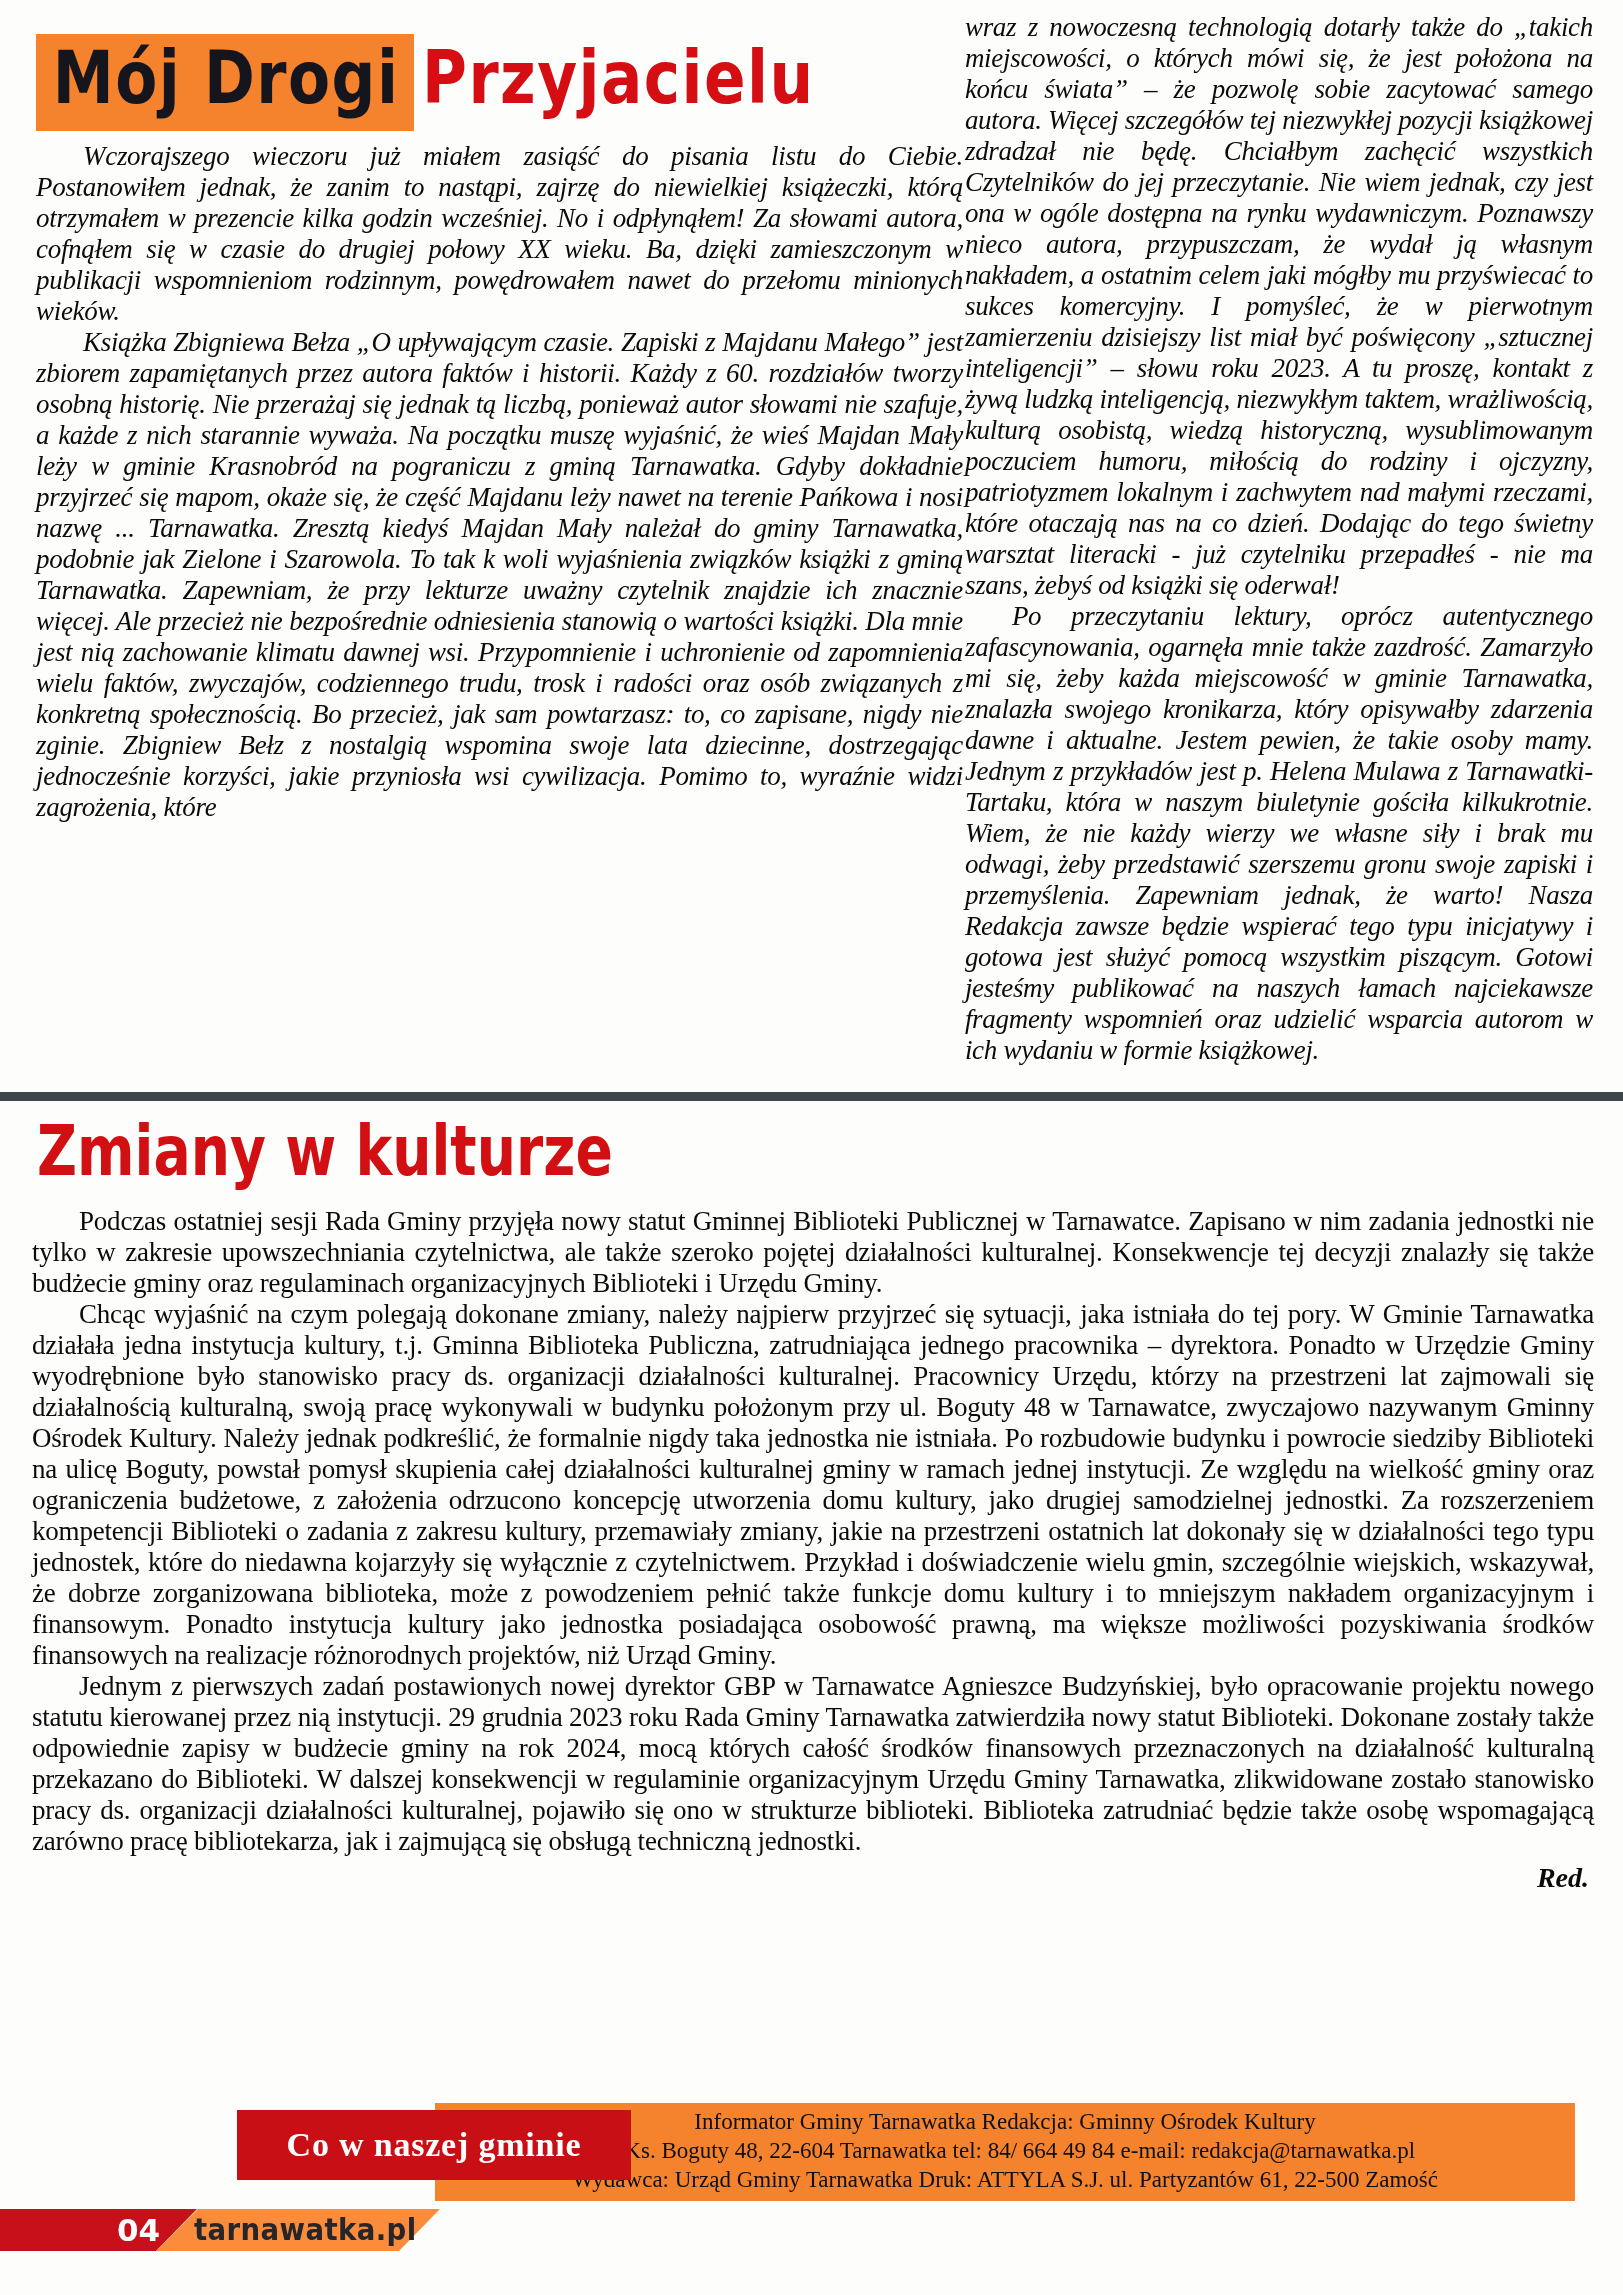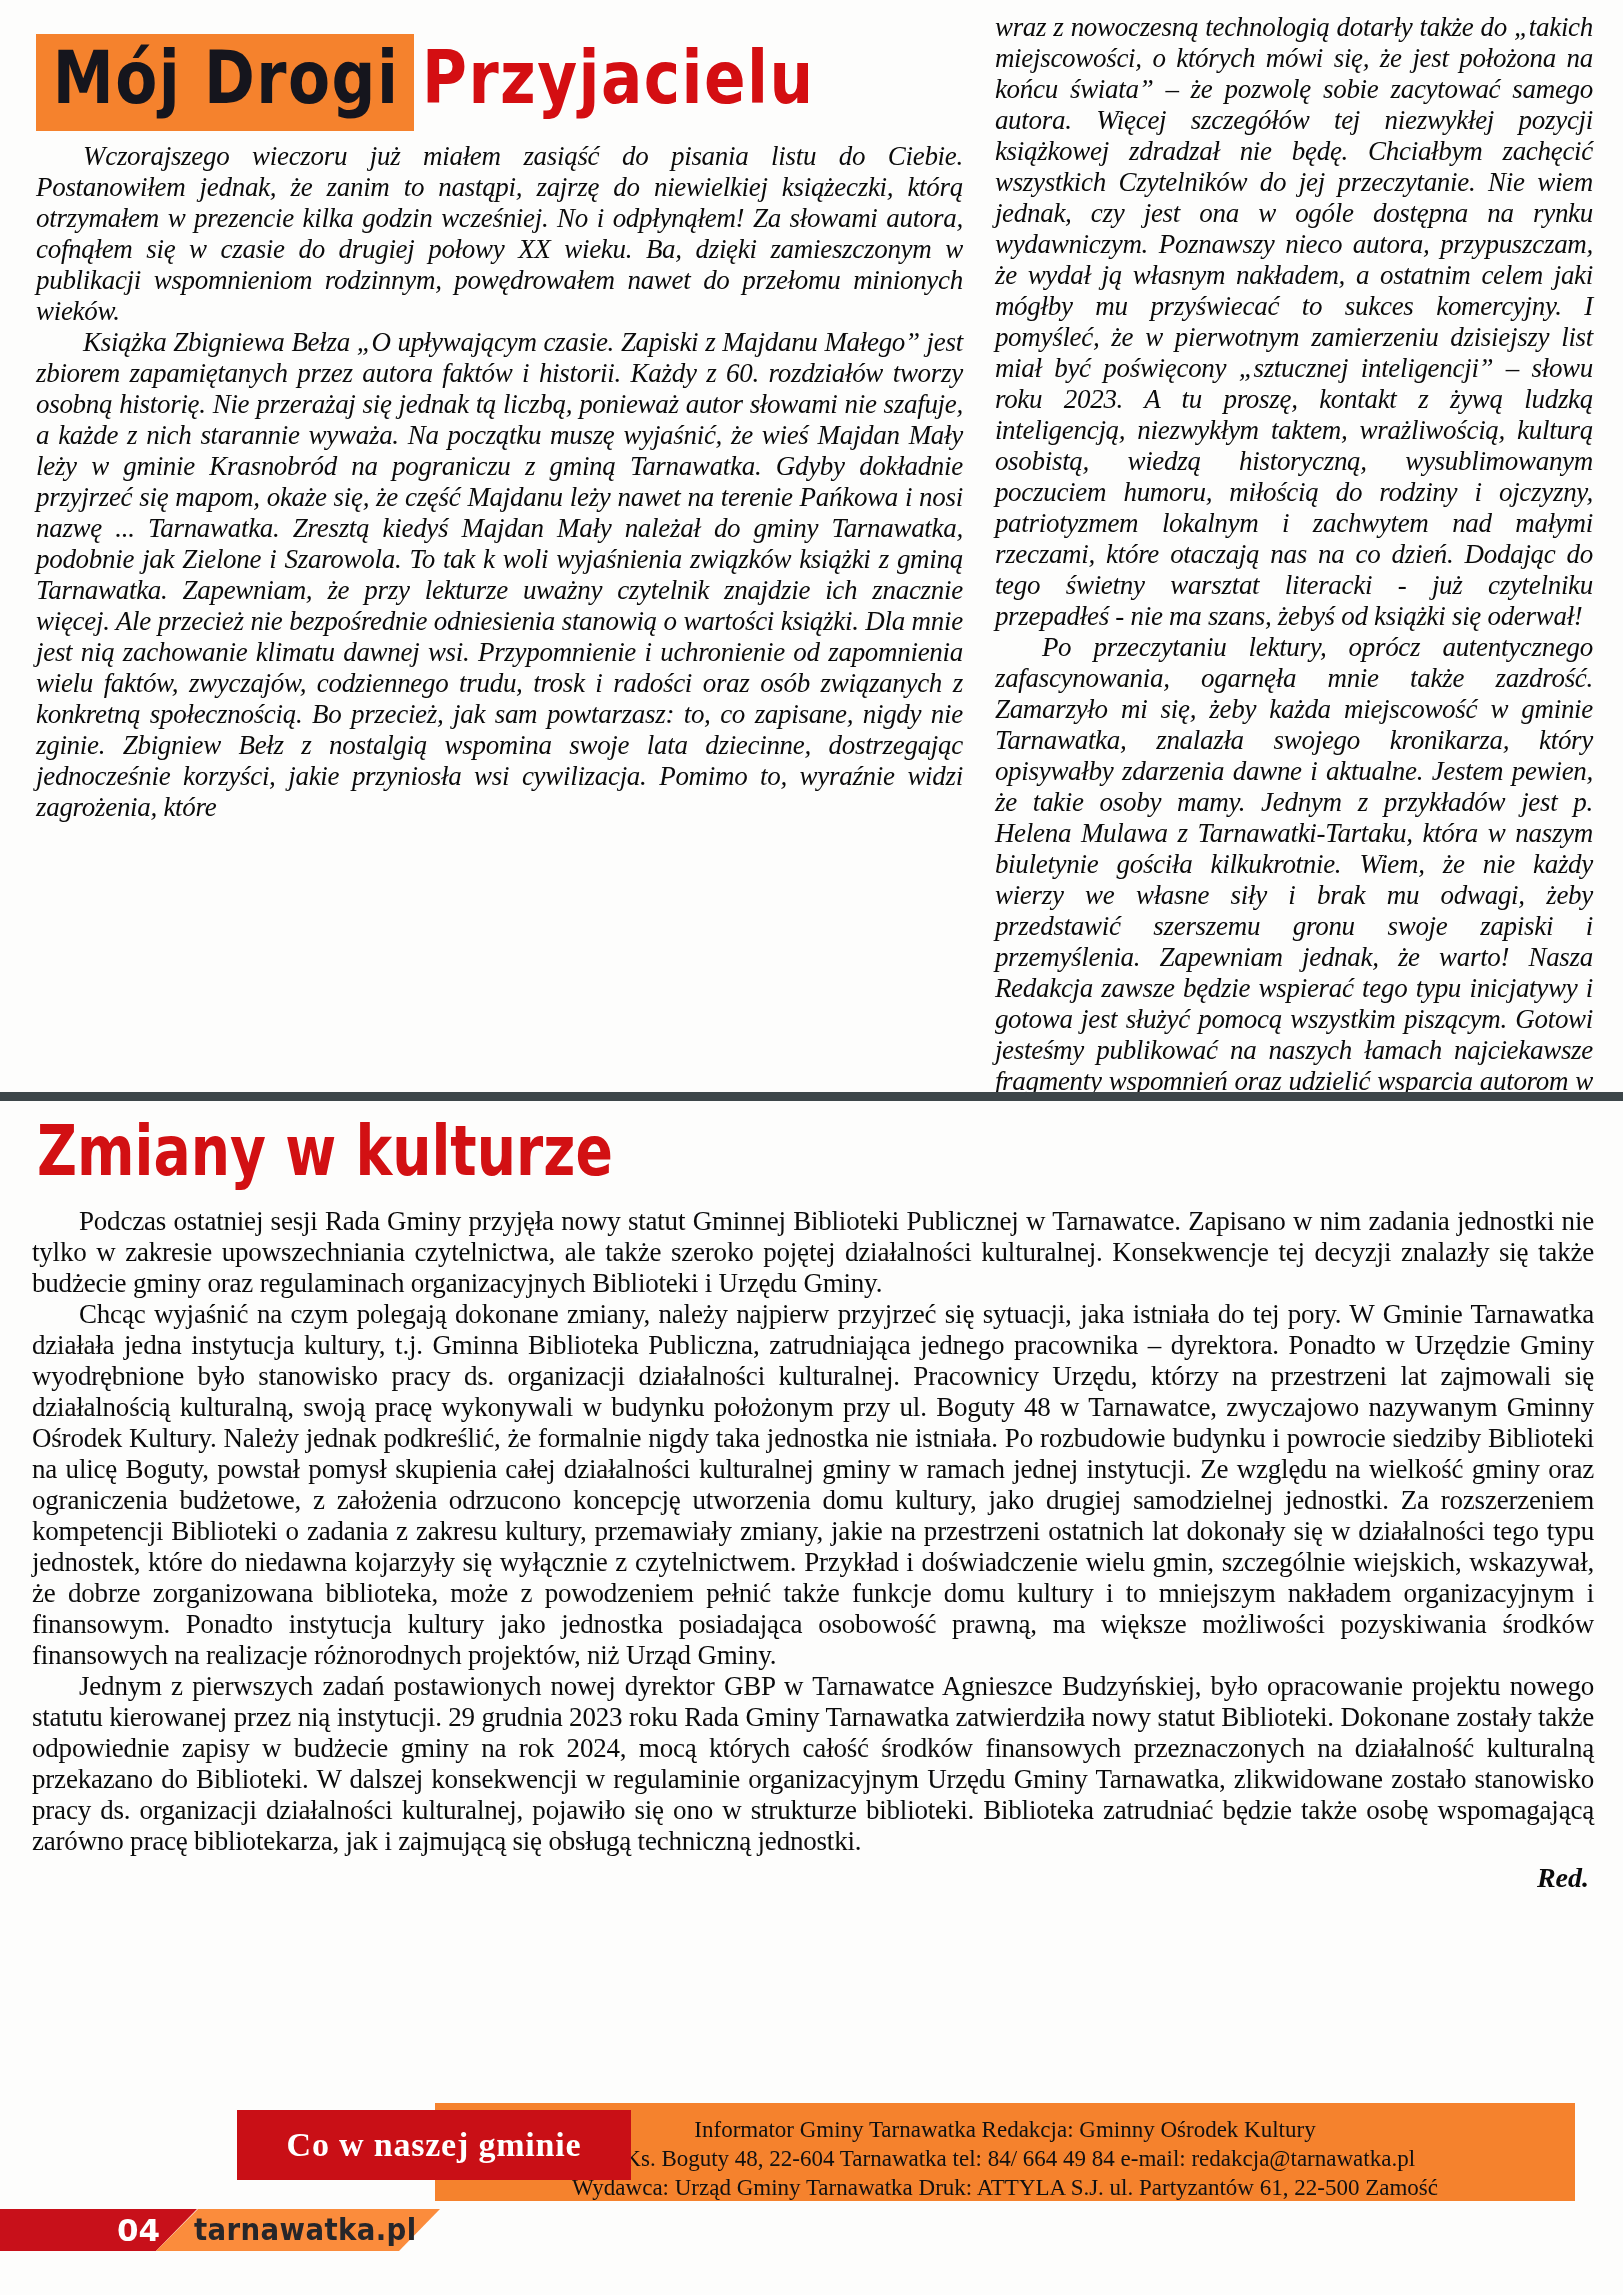--- a/index.html
+++ b/index.html
@@ -4,21 +4,21 @@
 <style>
   html,body { margin:0; padding:0; }
   body {
     width:1623px; height:2295px; overflow:hidden;
     background:#fdfdfc; color:#0b0b0b;
     font-family:"Liberation Serif", serif;
     position:relative;
   }
   
   .top-section {
-    display:flex; gap:32px;
+    display:flex; gap:2px;
     padding:12px 30px 0 36px;
     height:1092px; overflow:hidden; box-sizing:border-box;
   }
   .col { flex:1; text-align:justify; font-style:italic;
          font-size:27px; line-height:31px; letter-spacing:-0.3px; }
   .col p { margin:0;font-style:italic; }
   .ind { text-indent:47px; }
 
   .headline { white-space:nowrap; margin:22px 0 10px 0;
               transform:scaleX(0.84); transform-origin:left top; }
@@ -45,21 +45,21 @@
     line-height:81px;
   }
   .bottom-text p { margin:0; font-size:27px; line-height:31px;
                    text-indent:47px; text-align:justify; letter-spacing:-0.2px; }
   .sig-red { text-align:right; font-weight:bold; font-style:italic;
              font-size:28px; padding-right:5px; margin-top:5px; }
 
   
   .footer-orange {
     position:absolute; left:435px; top:2103px; width:1140px; height:98px;
-    background:#F5822D; box-sizing:border-box; padding-top:12px;
+    background:#F5822D; box-sizing:border-box; padding-top:4px;
     text-align:center; font-size:23px; line-height:29px; color:#101010;
   }
   .footer-orange div { white-space:nowrap; }
   .footer-red {
     position:absolute; left:237px; top:2110px; width:394px; height:70px;
     background:#C90F16; color:#ffffff; text-align:center;
     font-weight:bold; font-size:34px; line-height:70px; letter-spacing:0.8px;
   }
 
   

